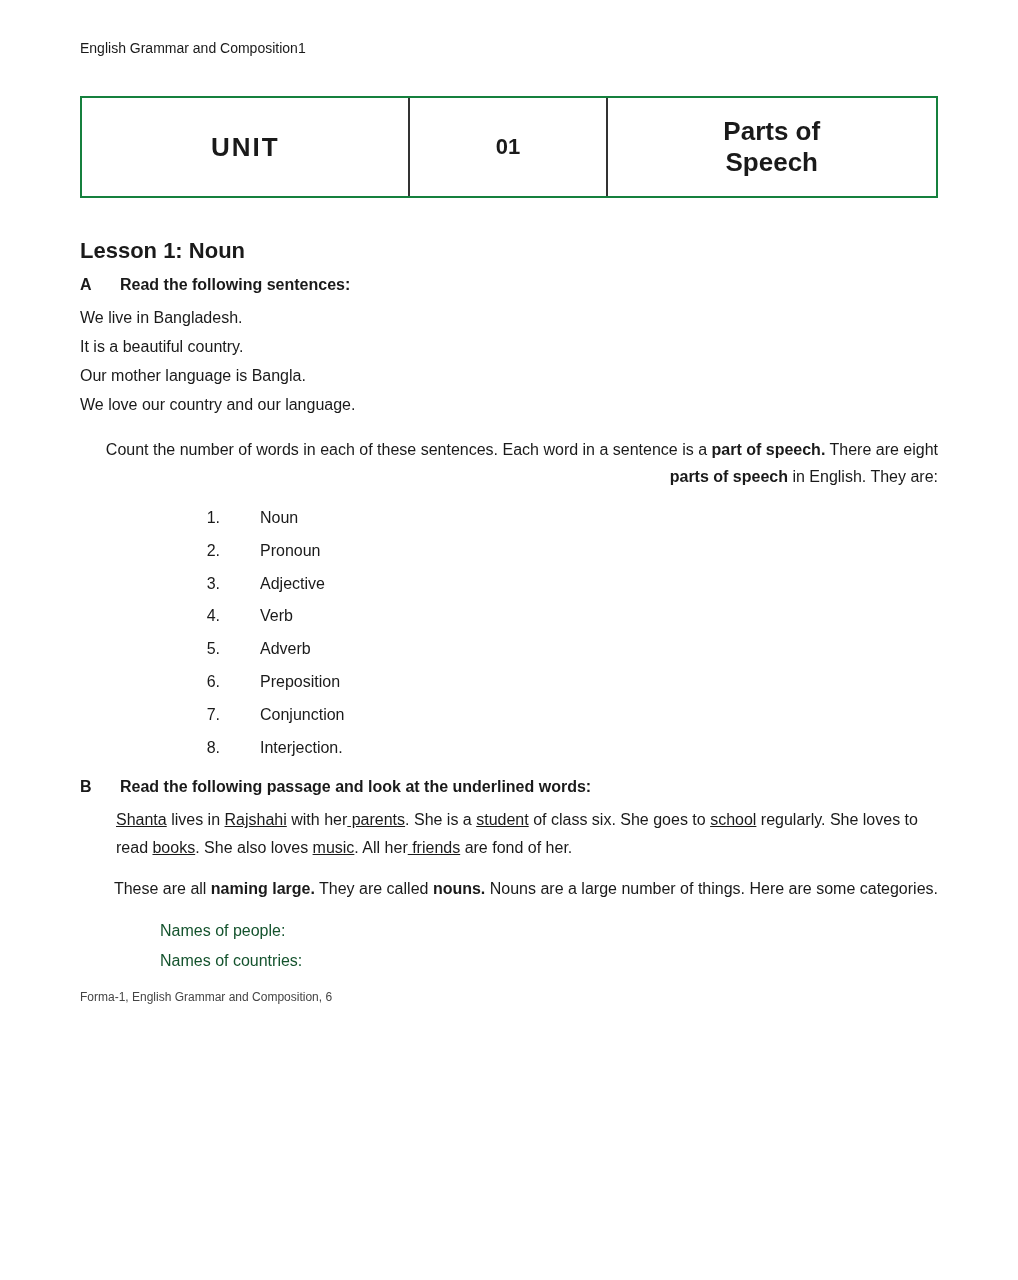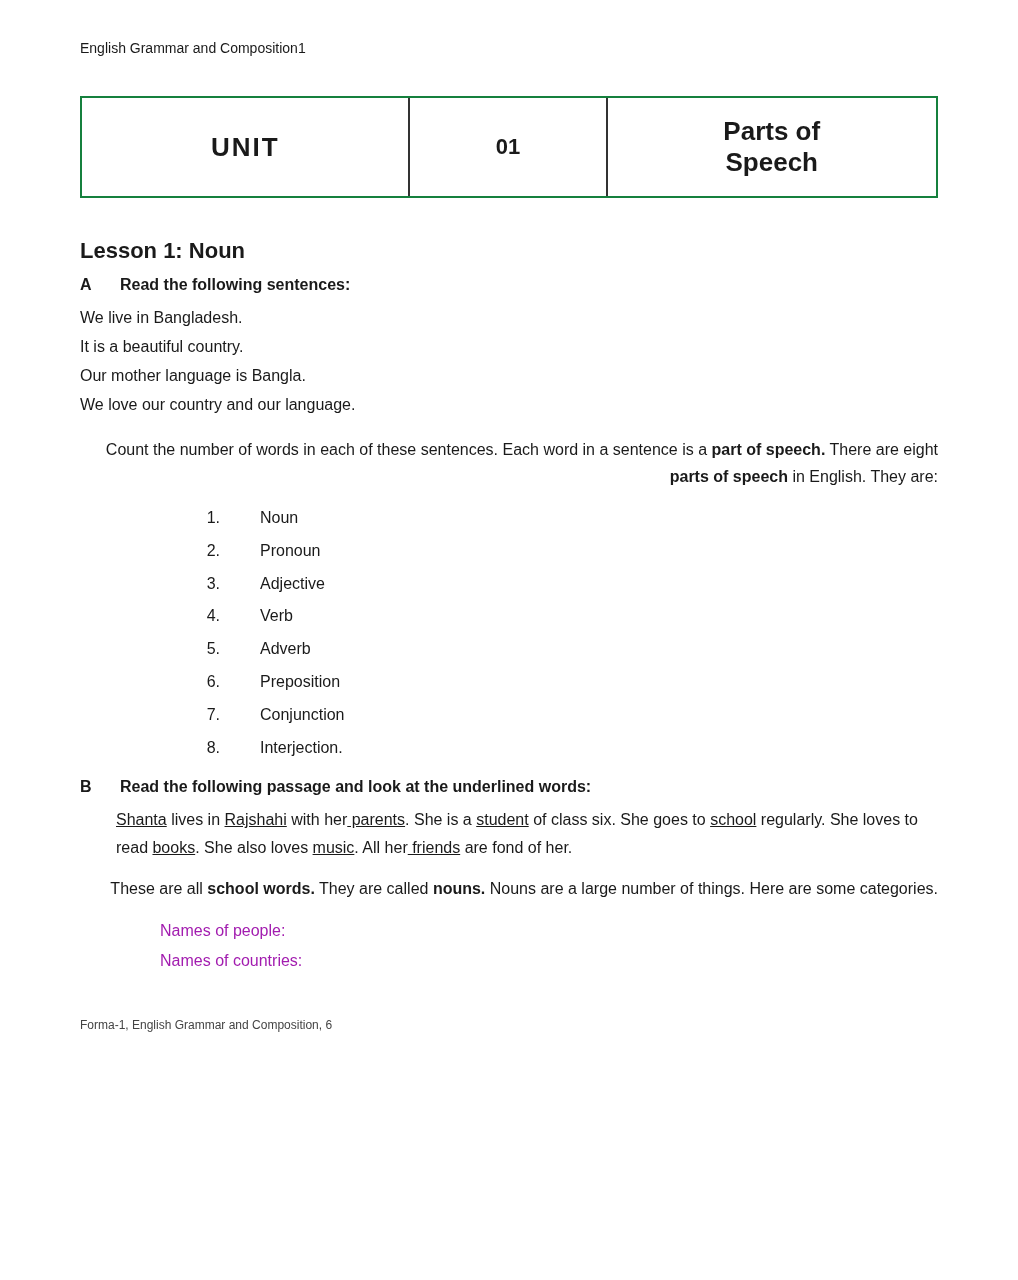--- a/index.html
+++ b/index.html
@@ -166,33 +166,33 @@
     .passage-text u {
       text-decoration: underline;
     }
 
     .section-b-wrapper {
       margin-bottom: 14px;
     }
 
     .footer {
       position: absolute;
-      bottom: 5px;
+      bottom: 33px;
       left: 80px;
       font-size: 12px;
       font-family: Arial, sans-serif;
       color: #444;
     }
 
     .names-of {
       margin-left: 80px;
       font-size: 16px;
       font-family: Arial, sans-serif;
       line-height: 1.9;
-      color: #a21caf;
+      color: #14532d;
     }
   </style>
 </head>
 <body>
 
 <div class="page">
 
   <div class="header">
     <span class="header-title">English Grammar and Composition</span>
     <span class="header-page-num">1</span>
@@ -268,21 +268,21 @@
       <span class="section-letter">B</span>
       <span class="section-instruction">Read the following passage and look at the underlined words:</span>
     </div>
 
     <div class="passage-text">
       <u>Shanta</u> lives in <u>Rajshahi</u> with her<u> parents</u>. She is a <u>student</u> of class six. She goes to <u>school</u> regularly. She loves to read <u>books</u>. She also loves <u>music</u>. All her<u> friends</u> are fond of her.
     </div>
   </div>
 
   <p class="paragraph-text">
-    These are all <strong>school words.</strong> They are called <strong>nouns.</strong> Nouns are a large number of things. Here are some categories.
+    These are all <strong>naming large.</strong> They are called <strong>nouns.</strong> Nouns are a large number of things. Here are some categories.
   </p>
 
   <div class="names-of">
     <div>Names of people:</div>
     <div>Names of countries:</div>
   </div>
 
   <div class="footer">Forma-1, English Grammar and Composition, 6</div>
 
 </div>

